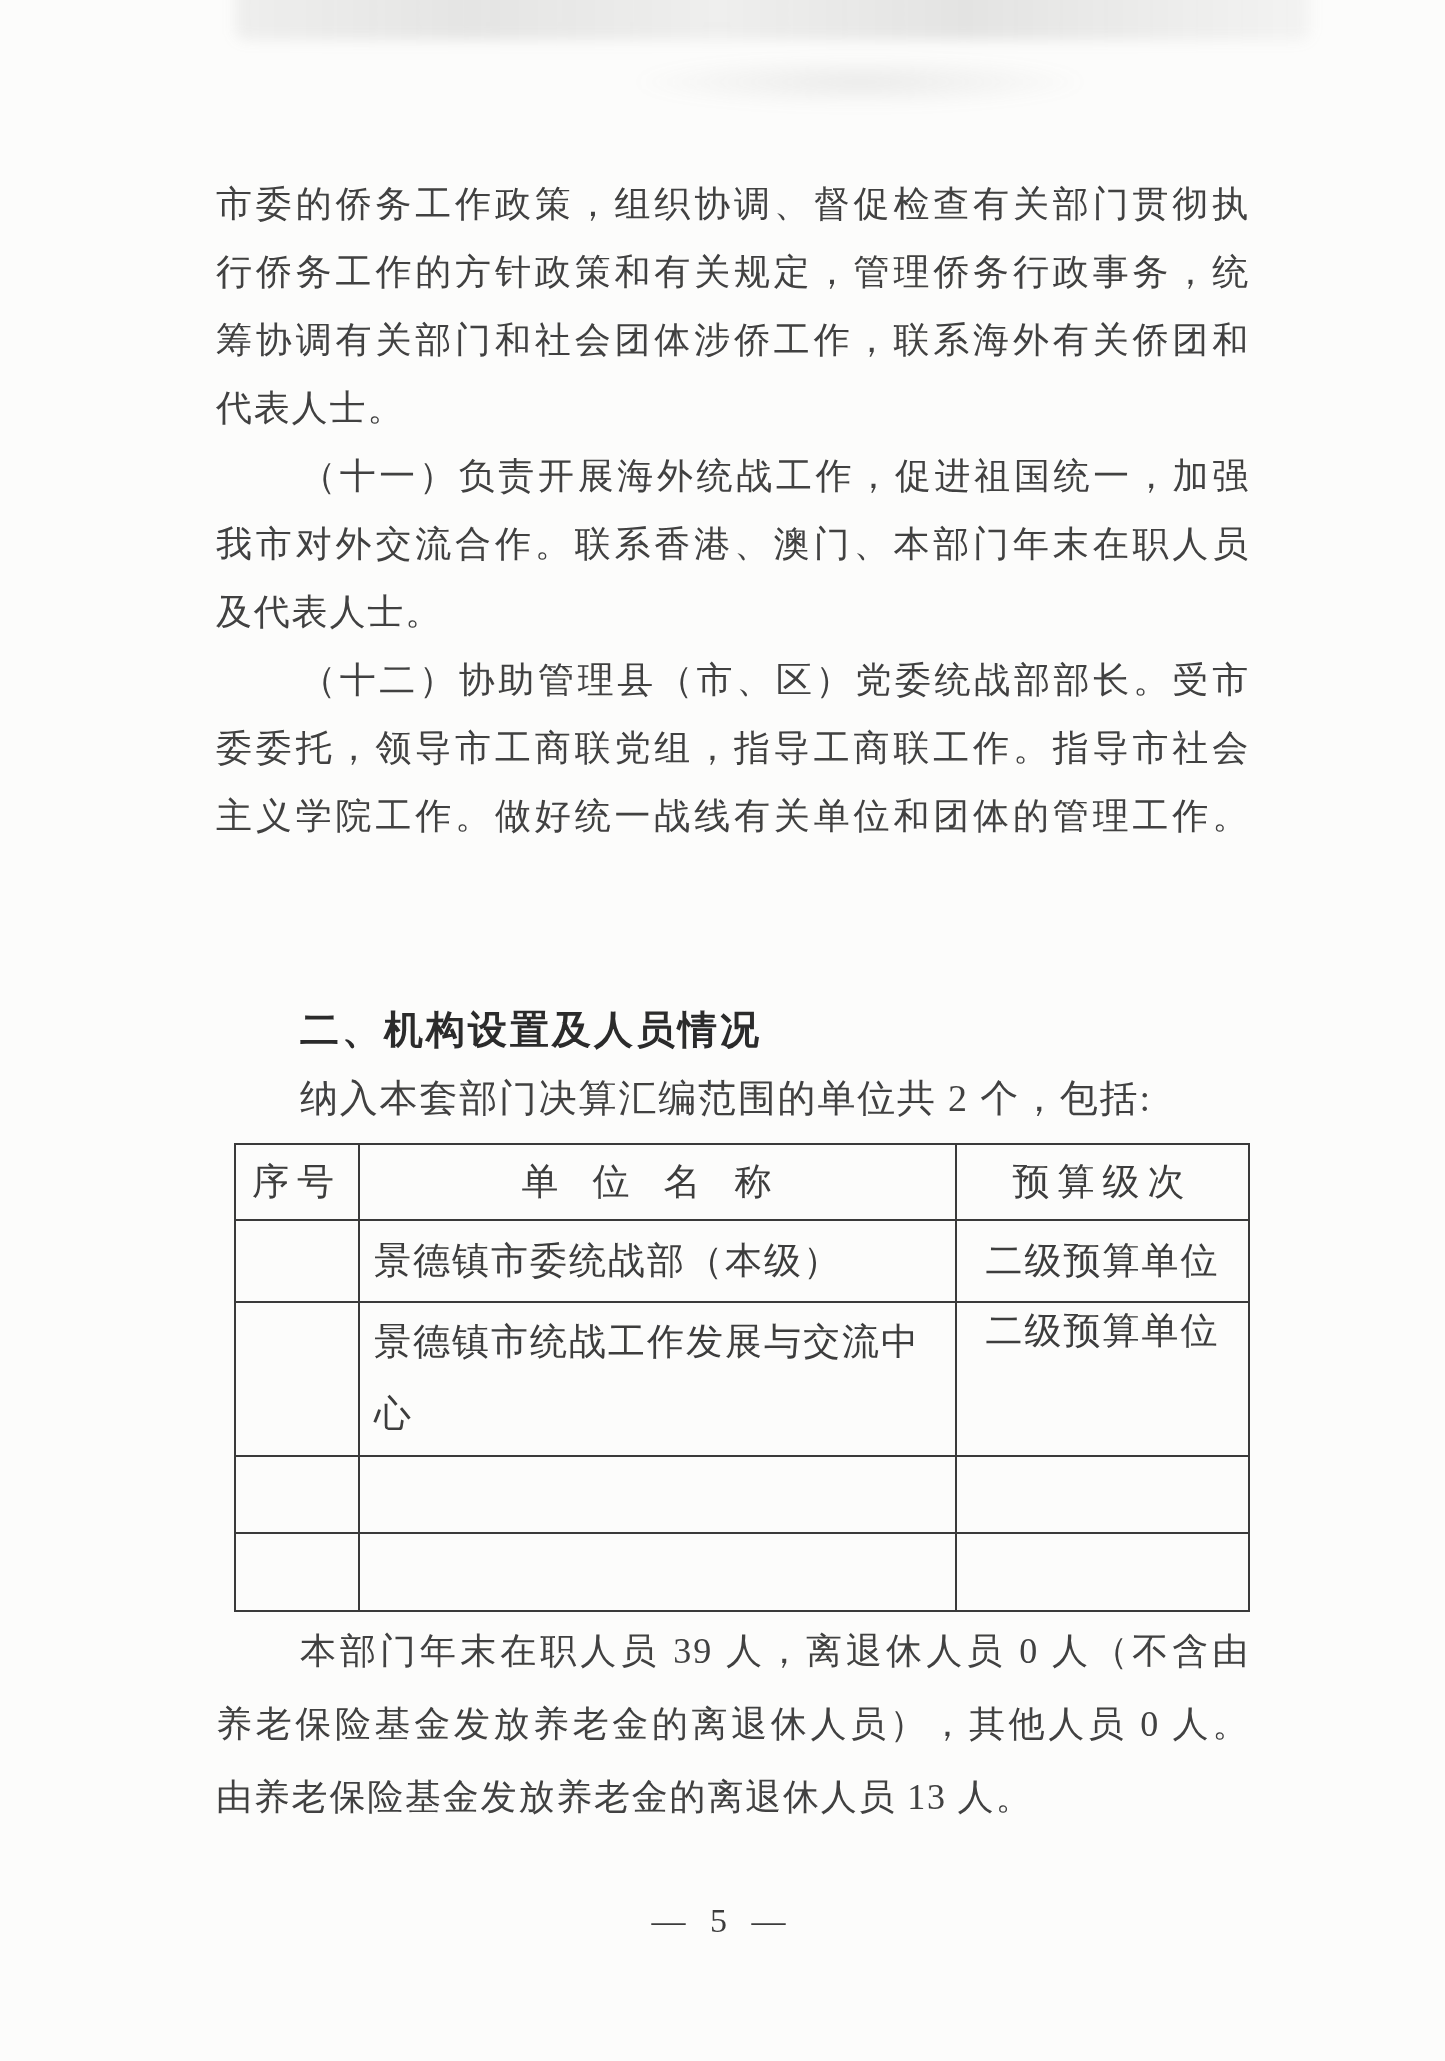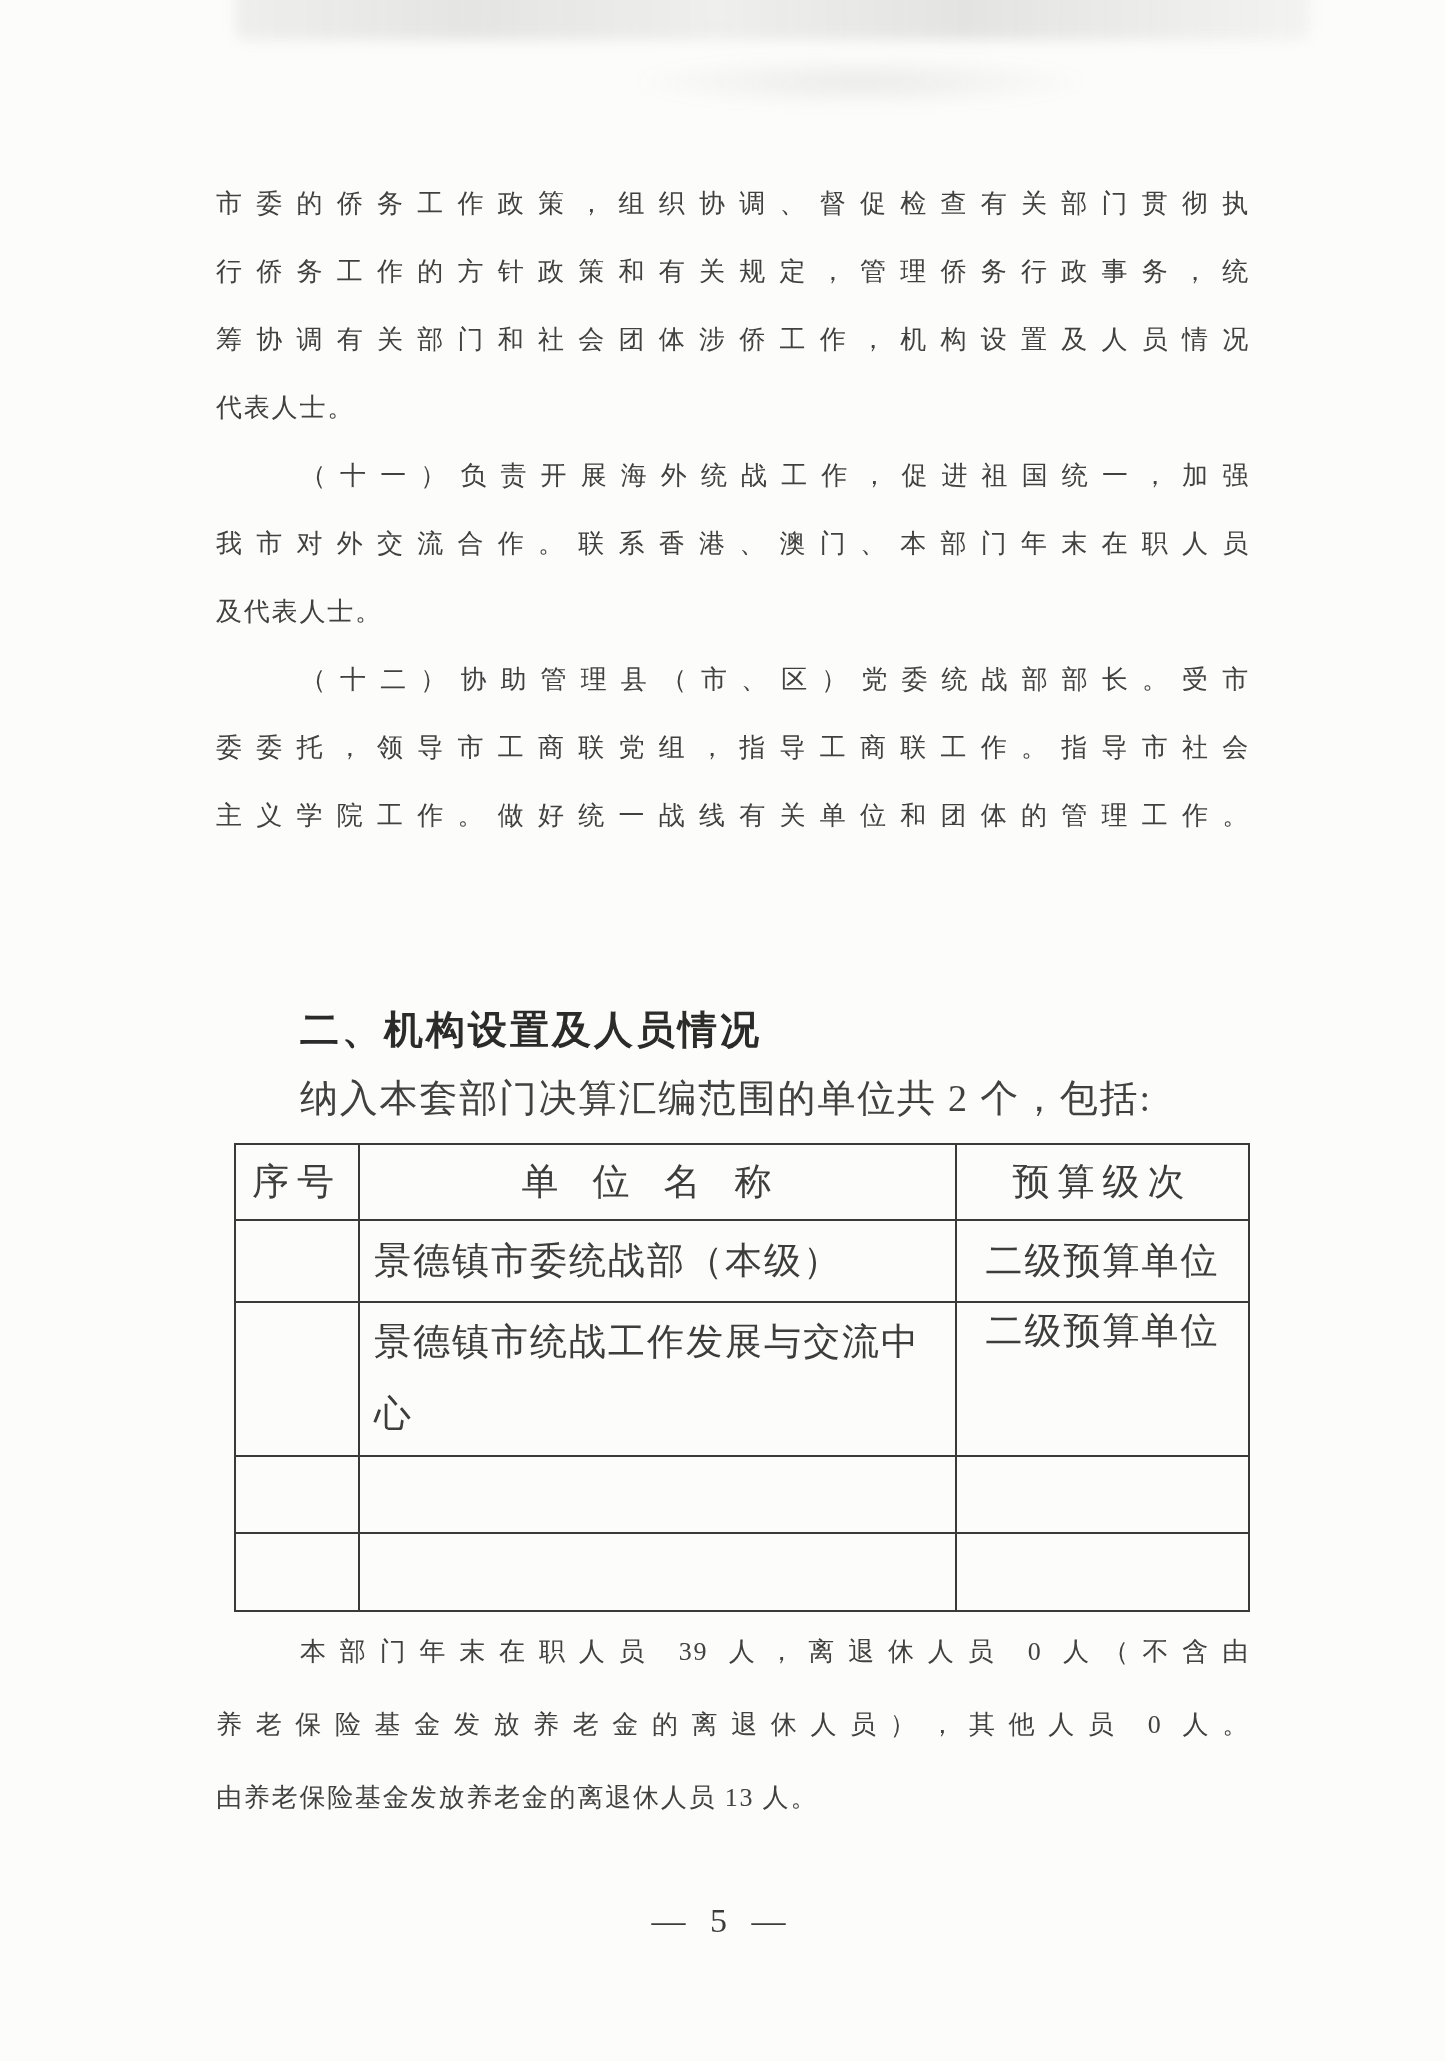--- a/index.html
+++ b/index.html
@@ -21,21 +21,21 @@
       rgba(120,120,120,.10) 0%, rgba(110,110,110,.16) 22%,
       rgba(130,130,130,.11) 45%, rgba(110,110,110,.17) 68%,
       rgba(140,140,140,.08) 100%);
     border-radius:10px;
   }
   .noise-b {
     left:640px; top:58px; width:440px; height:48px;
     background:radial-gradient(ellipse at center, rgba(120,120,120,.13), rgba(120,120,120,0) 75%);
   }
 
-  .para { position:absolute; left:216px; width:1034px; font-size:26px; line-height:68px; letter-spacing:1.8px; }
+  .para { position:absolute; left:216px; width:1034px; font-size:36px; line-height:68px; letter-spacing:1.8px; }
   .line { white-space:nowrap; }
   .line.fill { white-space:normal; text-align:justify; text-align-last:justify; }
   .line.indent { text-indent:84px; }
 
   .heading {
     position:absolute; left:216px; width:1034px; top:996px;
     font-size:39px; line-height:68px; font-weight:bold; color:#2b2b2b;
     text-indent:84px; letter-spacing:3px;
     font-family:"Liberation Sans","DejaVu Sans",sans-serif;
   }
@@ -83,21 +83,21 @@
 <body>
 
 <div class="page">
 
   <div class="noise noise-a"></div>
   <div class="noise noise-b"></div>
 
   <div class="para" style="top:170px">
     <div class="line fill">市委的侨务工作政策，组织协调、督促检查有关部门贯彻执</div>
     <div class="line fill">行侨务工作的方针政策和有关规定，管理侨务行政事务，统</div>
-    <div class="line fill">筹协调有关部门和社会团体涉侨工作，机构设置及人员情况</div>
+    <div class="line fill">筹协调有关部门和社会团体涉侨工作，联系海外有关侨团和</div>
     <div class="line">代表人士。</div>
   </div>
 
   <div class="para" style="top:442px">
     <div class="line fill indent">（十一）负责开展海外统战工作，促进祖国统一，加强</div>
     <div class="line fill">我市对外交流合作。联系香港、澳门、本部门年末在职人员</div>
     <div class="line">及代表人士。</div>
   </div>
 
   <div class="para" style="top:646px">

